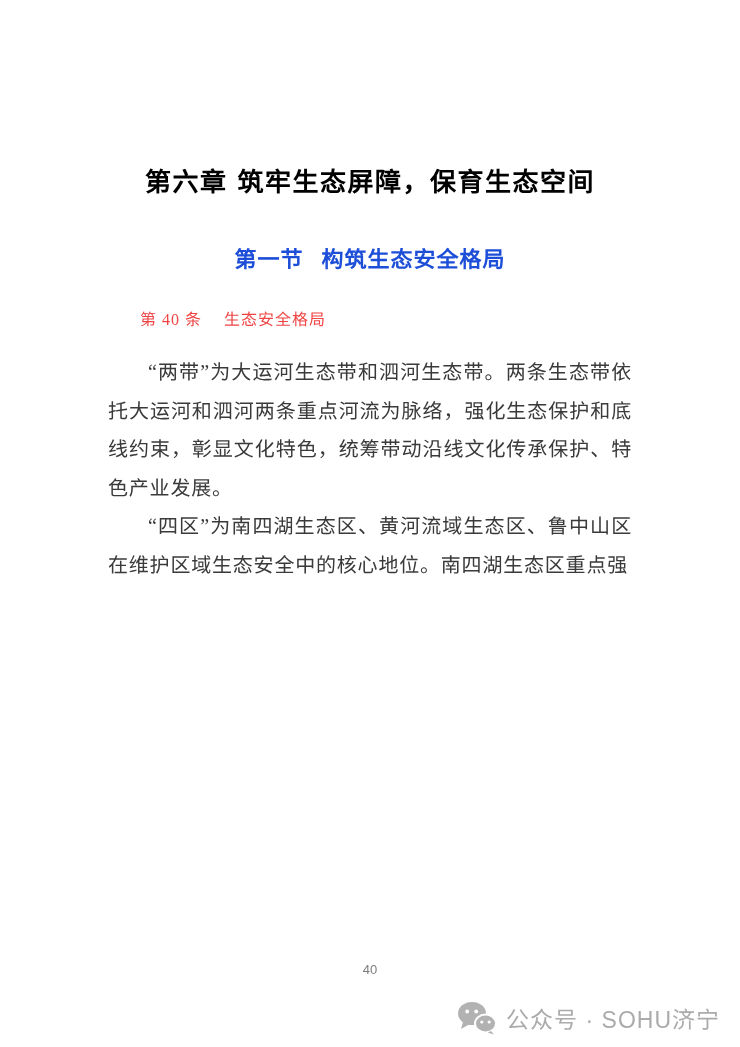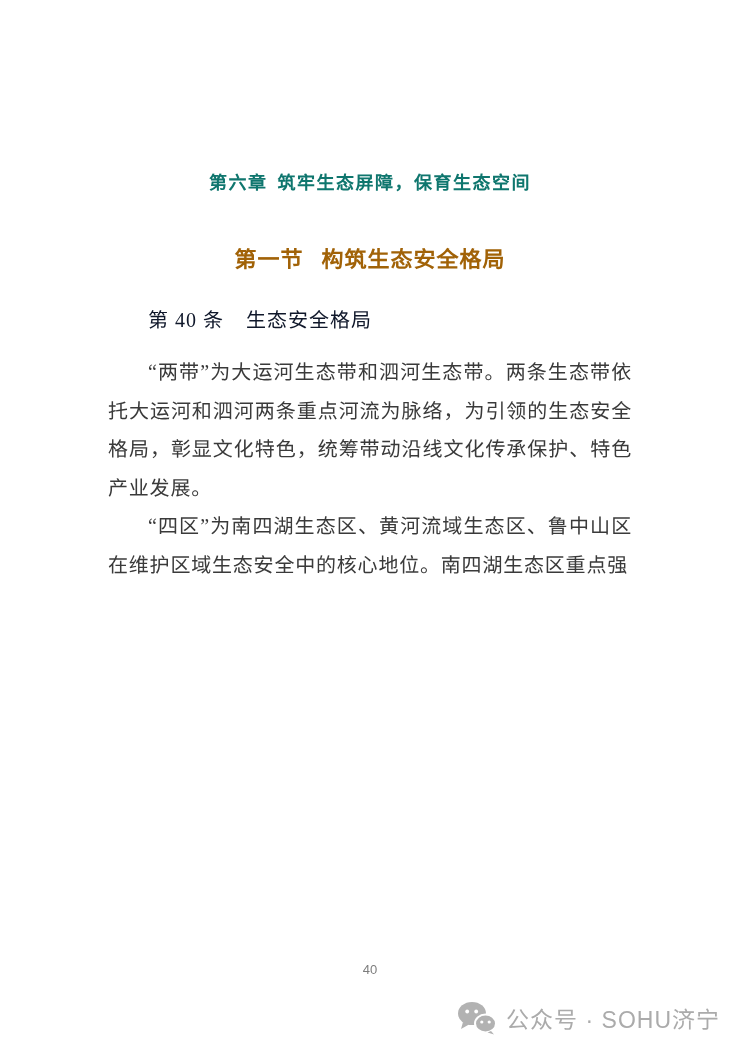--- a/index.html
+++ b/index.html
@@ -17,24 +17,24 @@
     margin: 0 auto;
     background: #ffffff;
     color: #333333;
     overflow: hidden;
   }
 
   
   .chapter-heading {
     padding-top: 167px;
     text-align: center;
-    font-size: 18px;
+    font-size: 26px;
     line-height: 32px;
     font-weight: bold;
-    color: #0f766e;
+    color: #000000;
     letter-spacing: 1.5px;
   }
   .chapter-heading .num { margin-right: 10px; }
 
   
   .body-text {
     width: 524px;
     margin: 42px auto 0;
     font-size: 20px;
     line-height: 38.5px;
@@ -49,32 +49,32 @@
   }
 
   
   .section-heading {
     margin: 10px 0 16px;
     text-align: center;
     font-family: "Liberation Sans", "DejaVu Sans", sans-serif;
     font-size: 22px;
     font-weight: bold;
     line-height: 38.5px;
-    color: #a16207;
+    color: #1d4ed8;
     letter-spacing: 1px;
   }
   .section-heading .num { margin-right: 18px; }
 
   
   .article-heading {
     margin: 21px 0 14px;
-    font-size: 20px;
+    font-size: 16px;
     line-height: 38.5px;
     text-indent: 2em;
-    color: #0f172a;
+    color: #ef4444;
     letter-spacing: 1px;
   }
   .article-heading .num { margin-right: 22px; }
 
   
   .page-number {
     position: absolute;
     bottom: 70px;
     left: 0;
     width: 100%;
@@ -119,21 +119,21 @@
 
 
     <h2 class="section-heading">
       <span class="num">第一节</span><span>构筑生态安全格局</span>
     </h2>
 
     <div class="article-heading">
       <span class="num">第 40 条</span><span>生态安全格局</span>
     </div>
 
-    <p>“两带”为大运河生态带和泗河生态带。两条生态带依托大运河和泗河两条重点河流为脉络，为引领的生态安全格局，彰显文化特色，统筹带动沿线文化传承保护、特色产业发展。</p>
+    <p>“两带”为大运河生态带和泗河生态带。两条生态带依托大运河和泗河两条重点河流为脉络，强化生态保护和底线约束，彰显文化特色，统筹带动沿线文化传承保护、特色产业发展。</p>
     <p>“四区”为南四湖生态区、黄河流域生态区、鲁中山区在维护区域生态安全中的核心地位。南四湖生态区重点强</p>
 
   </div>
 
   <div class="page-number">40</div>
 
   <div class="watermark">
     <span class="icon-wrap">
       <svg width="40" height="34" viewBox="0 0 40 34" xmlns="http://www.w3.org/2000/svg" aria-hidden="true">
 

